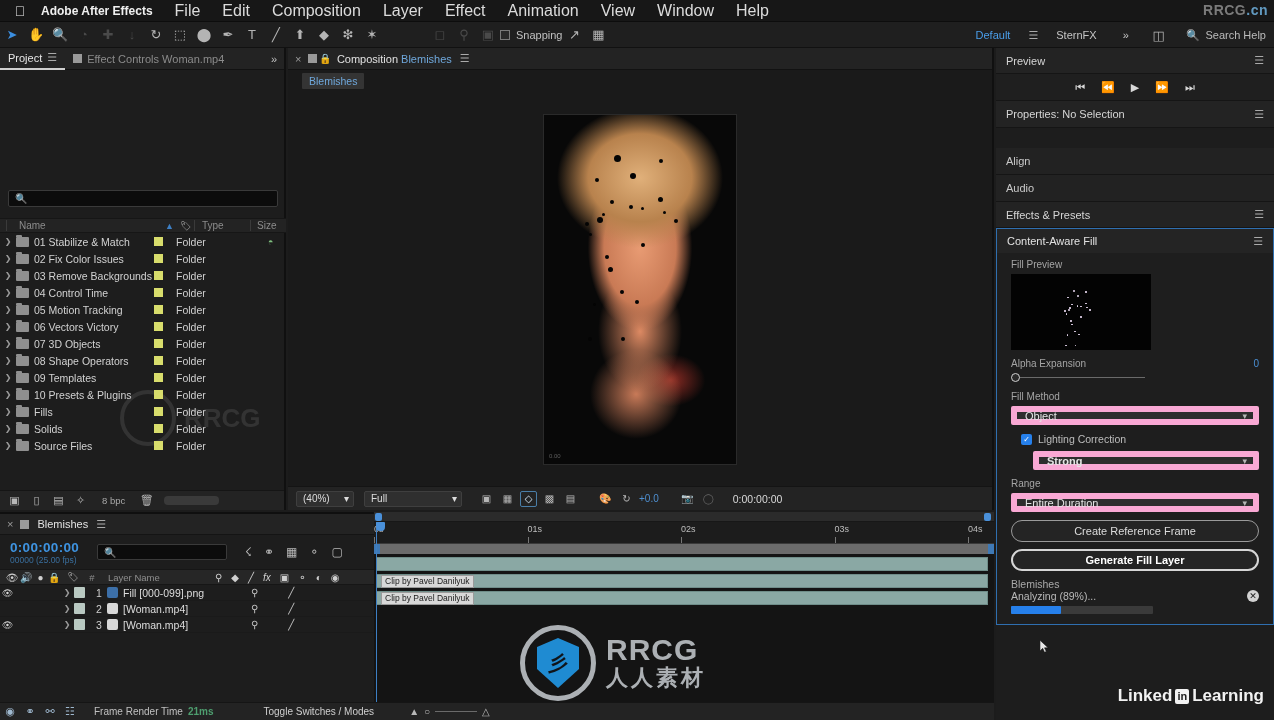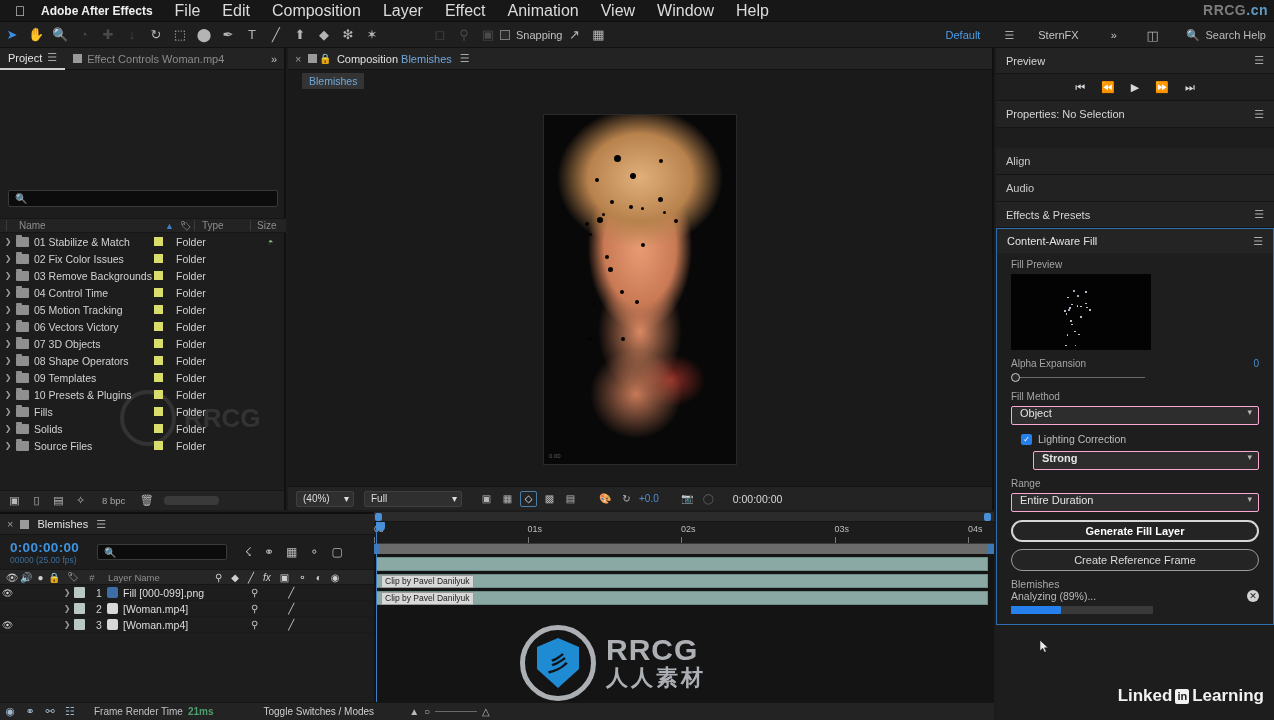--- a/index.html
+++ b/index.html
@@ -43,21 +43,21 @@
     color: #b4b4b4; font-size: 13px;
   }
   .tool.first { color: #3b8ee0; }
   .tool.dim { color: #4a4a4a; }
   .snapping-box {
     display: flex; align-items: center; gap: 6px; margin-left: 0; color: #c0c0c0; font-size: 11px;
   }
   .chk-sq { width: 10px; height: 10px; border: 1px solid #7a7a7a; background: #2a2a2a; }
   .tb-right {
     position: absolute; right: 0; top: 0; height: 26px;
-    display: flex; align-items: center; gap: 16px;
+    display: flex; align-items: center; gap: 10px;
   }
   .ws-item { font-size: 11px; padding: 0 8px; color: #c5c5c5; }
   .ws-item.active { color: #4a9eea; }
   .hamb { display: inline-block; line-height: 1; font-size: 11px; color: #aaa; }
   .search-help {
     display: flex; align-items: center; gap: 5px;
     padding: 0 8px 0 6px; color: #bbb; font-size: 11px;
   }
 
   
@@ -187,22 +187,22 @@
   .fill-target-img {
     width: 140px; height: 76px; background: #030303; position: relative; margin-bottom: 8px;
   }
   .ft-dot { position: absolute; background: #e8d8f0; border-radius: 50%; width: 2px; height: 2px; }
   .row-between { display: flex; align-items: center; justify-content: space-between; }
   .val-blue { color: #4a8fd4; font-size: 10px; }
   .slider-track { position: relative; height: 12px; display: flex; align-items: center; margin: 2px 0 8px 0; }
   .slider-line { width: 134px; height: 1px; background: #6a6a6a; }
   .slider-knob { position: absolute; left: 0; width: 9px; height: 9px; border-radius: 50%; border: 1px solid #d0d0d0; background: #2a2a2a; }
   .dropdown {
-    height: 19px; background: #2d2d2d; border: 1px solid #f9a8d4; border-radius: 2px;
-    display: flex; align-items: flex-start; justify-content: space-between;
+    height: 19px; background: #2d2d2d; border: 6px solid #f9a8d4; border-radius: 2px;
+    display: flex; align-items: center; justify-content: space-between;
     padding: 0 6px 0 8px; font-size: 11px; color: #e4e4e4; margin-bottom: 8px;
   }
   .dropdown .cv { font-size: 9px; color: #b6b6b6; }
   .check-row { display: flex; align-items: center; gap: 6px; margin: 0 0 6px 10px; font-size: 10.5px; color: #bdbdbd; }
   .chk-blue { width: 11px; height: 11px; background: #2680eb; border-radius: 2px; color: #fff; font-size: 8px; display: flex; align-items: center; justify-content: center; }
   .indent-1 { margin-left: 22px; }
   .btn-pill {
     height: 22px; border: 1px solid #9a9a9a; border-radius: 11px;
     display: flex; align-items: center; justify-content: center;
     font-size: 11px; color: #dcdcdc; background: #242424; margin-bottom: 7px;
@@ -714,25 +714,25 @@
           <span style="font-weight:bold">Strong</span>
           <span class="cv">▾</span>
         </div>
 
         <div class="lbl-sm">Range</div>
         <div class="dropdown">
           <span>Entire Duration</span>
           <span class="cv">▾</span>
         </div>
 
+        <div class="btn-pill">
+          <span>Create Reference Frame</span>
+        </div>
         <div class="btn-pill primary">
           <span>Generate Fill Layer</span>
-        </div>
-        <div class="btn-pill">
-          <span>Create Reference Frame</span>
         </div>
 
         <div class="status-name">Blemishes</div>
         <div class="status-line">
           <span>Analyzing (89%)...</span>
           <span class="x-circle">✕</span>
         </div>
         <div class="prog-outer">
           <div class="prog-inner" style="width: 35%;"></div>
         </div>

